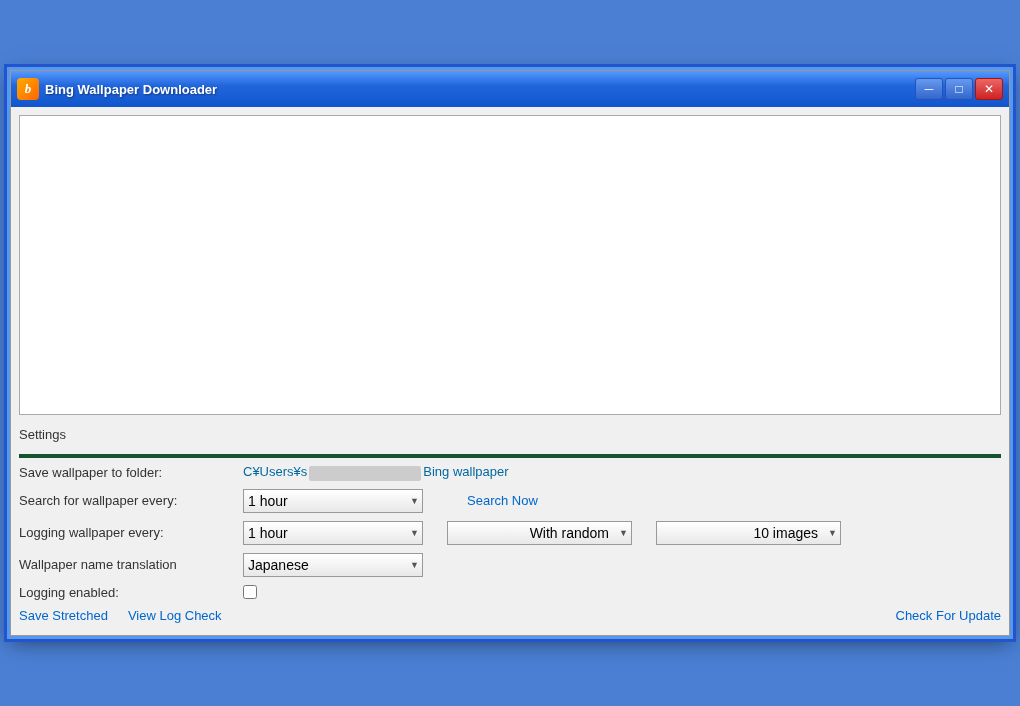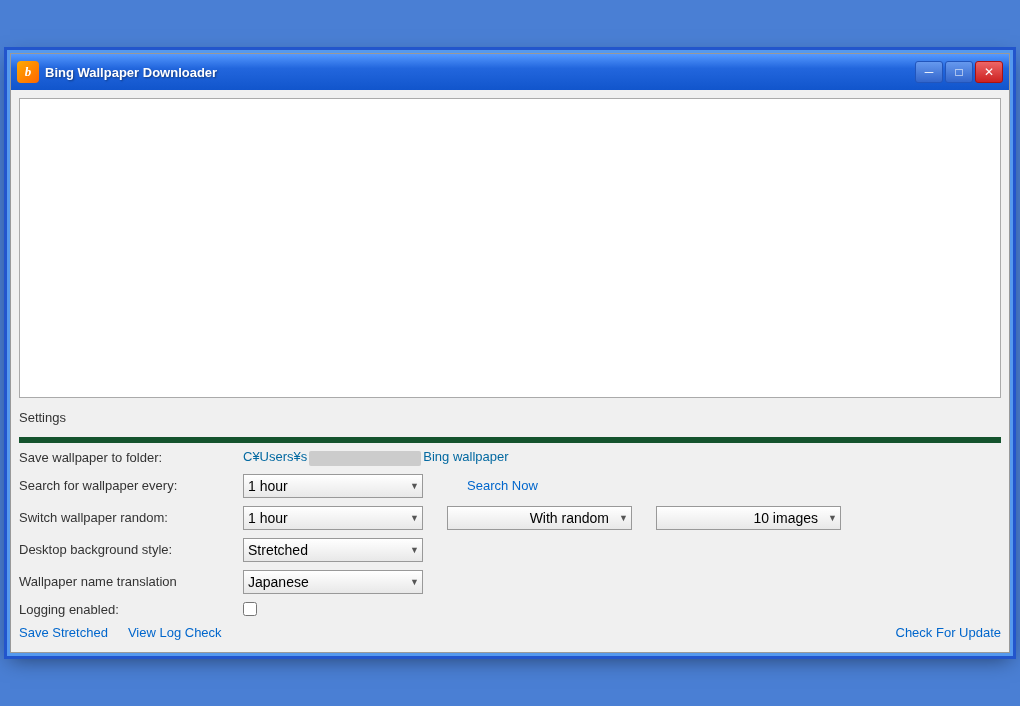--- a/index.html
+++ b/index.html
@@ -97,21 +97,21 @@
     .settings-section {
       padding: 4px 0;
     }
 
     .settings-label-header {
       font-size: 13px;
       font-weight: normal;
       color: #333;
       margin-bottom: 6px;
       padding-bottom: 12px;
-      border-bottom: 6px solid #14532d;
+      border-bottom: 4px solid #14532d;
     }
 
     .setting-row {
       display: flex;
       align-items: center;
       margin-bottom: 8px;
       gap: 24px;
     }
 
     .setting-label {
@@ -266,21 +266,21 @@
             <option>2 hours</option>
             <option>6 hours</option>
             <option>12 hours</option>
             <option>24 hours</option>
           </select>
         </div>
         <button class="search-now-btn">Search Now</button>
       </div>
 
       <div class="setting-row">
-        <span class="setting-label">Switch wallpaper random:</span>
+        <span class="setting-label">Logging wallpaper every:</span>
         <div class="select-wrapper">
           <select class="select-sm">
             <option>1 hour</option>
             <option>30 minutes</option>
             <option>2 hours</option>
             <option>6 hours</option>
             <option>12 hours</option>
           </select>
         </div>
         <div class="select-wrapper">
@@ -292,32 +292,20 @@
         <div class="select-wrapper">
           <select class="select-md">
             <option>10 images</option>
             <option>5 images</option>
             <option>20 images</option>
             <option>50 images</option>
           </select>
         </div>
       </div>
 
-      <div class="setting-row">
-        <span class="setting-label">Desktop background style:</span>
-        <div class="select-wrapper">
-          <select class="select-sm">
-            <option>Stretched</option>
-            <option>Centered</option>
-            <option>Tiled</option>
-            <option>Fit</option>
-            <option>Fill</option>
-          </select>
-        </div>
-      </div>
 
       <div class="setting-row">
         <span class="setting-label">Wallpaper name translation</span>
         <div class="select-wrapper">
           <select class="select-sm">
             <option>Japanese</option>
             <option>English</option>
             <option>Chinese</option>
             <option>Korean</option>
             <option>French</option>

